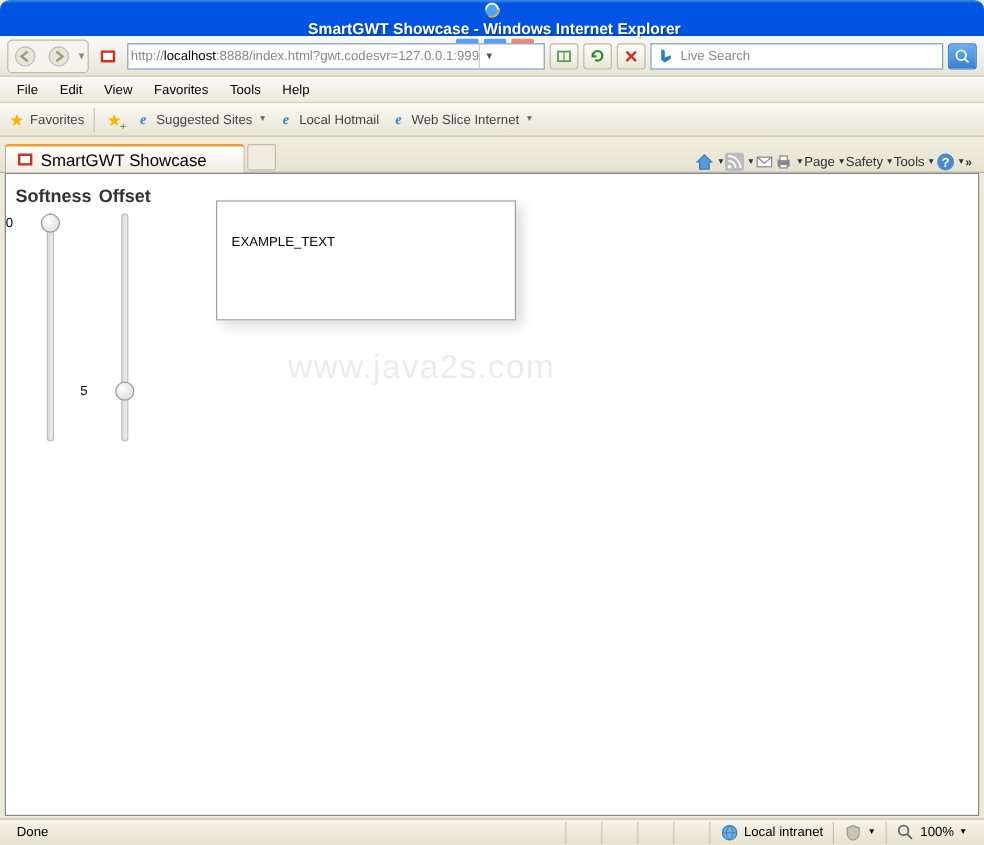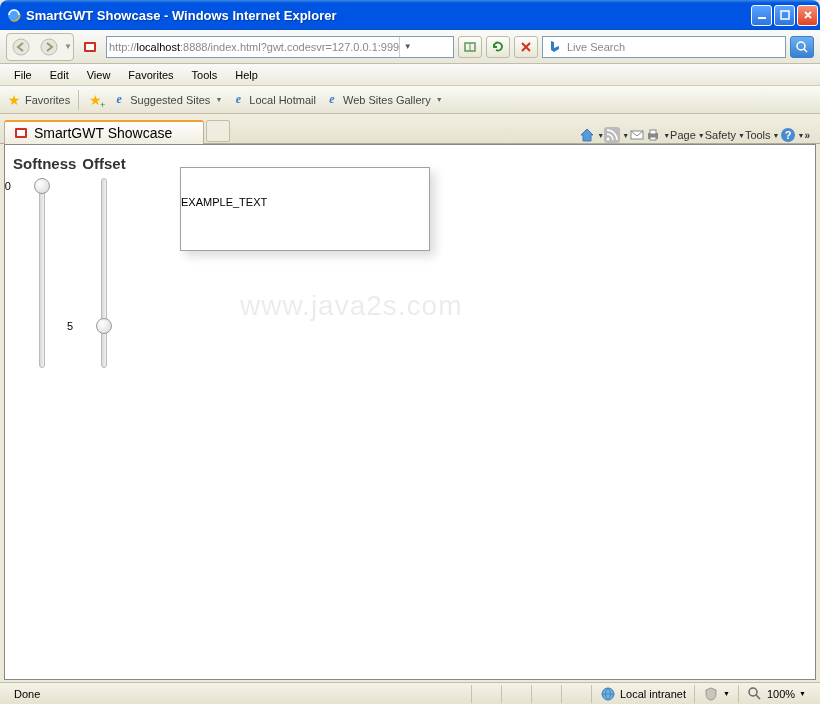--- a/index.html
+++ b/index.html
@@ -1,19 +1,19 @@
 <!DOCTYPE html>
 <html><head>
 <meta charset="utf-8">
 <style>
 * { box-sizing: border-box; margin: 0; padding: 0; font-family: Tahoma, sans-serif; }
 body { width: 820px; height: 704px; background: #ece9d8; overflow: hidden; position: relative; }
 
 
-.titlebar { height: 30px; background: linear-gradient(to bottom, #3c8cde 0%, #0054e3 10%, #0054e3 90%, #0050d0 100%); display: flex; align-items: center; padding: 0 2px 0 6px; border-radius: 8px 8px 0 0; }
+.titlebar { height: 30px; background: linear-gradient(to bottom, #3c8cde 0%, #0054e3 10%, #0054e3 90%, #0050d0 100%); display: flex; align-items: center; padding: 0 2px 0 6px; border-radius: 8px 8px 0 0; flex-direction: column; }
 .titlebar-icon { width: 16px; height: 16px; margin-right: 4px; display: inline-flex; }
 .titlebar-text { color: white; font-size: 13px; font-weight: bold; flex: 1; text-shadow: 1px 1px 1px rgba(0,0,0,0.3); }
 .winbtns { display: flex; gap: 2px; }
 .winbtn { width: 21px; height: 21px; border-radius: 3px; border: 1px solid #fff; display: flex; align-items: center; justify-content: center; color: white; font-weight: bold; font-size: 12px; }
 .winbtn.min, .winbtn.max { background: linear-gradient(to bottom, #5aa3ff, #2b76e0); }
 .winbtn.close { background: linear-gradient(to bottom, #f59078, #e04323); }
 
 
 .navbar { height: 34px; background: linear-gradient(to bottom, #fafafa, #e8e6d8); border-bottom: 1px solid #c0bda8; display: flex; align-items: center; padding: 0 6px; gap: 4px; }
 .navbtn-group { display: flex; border: 1px solid #bcbaa8; border-radius: 4px; background: #f5f4ec; }
@@ -50,21 +50,21 @@
 .content { position: absolute; top: 144px; left: 4px; right: 4px; bottom: 24px; background: white; border: 1px solid #888; overflow: hidden; }
 .showcase { position: relative; width: 100%; height: 100%; padding: 12px; }
 .slider-col { position: absolute; top: 10px; width: 58px; text-align: center; }
 .slider-col.soft { left: 8px; }
 .slider-col.off { left: 70px; }
 .slider-label { font-size: 15px; font-weight: bold; color: #333; margin-bottom: 6px; }
 .slider-track-wrap { position: relative; height: 200px; display: flex; justify-content: center; }
 .slider-track { width: 6px; height: 190px; background: linear-gradient(to right, #d8d8d8, #f0f0f0); border: 1px solid #bbb; border-radius: 3px; }
 .slider-thumb { position: absolute; width: 16px; height: 16px; border-radius: 50%; background: radial-gradient(circle at 35% 35%, #fff, #d5d5d5); border: 1px solid #999; left: 50%; transform: translateX(-50%); }
 .slider-val { position: absolute; font-size: 11px; left: -18px; transform: translateY(-50%); width: 16px; text-align: right; }
-.example-box { position: absolute; left: 175px; top: 22px; width: 250px; height: 84px; background: white; border: 1px solid #a0a0a0; box-shadow: 5px 5px 10px rgba(0,0,0,0.15); padding: 28px 0; font-size: 11px; }
+.example-box { position: absolute; left: 175px; top: 22px; width: 250px; height: 100px; background: white; border: 1px solid #a0a0a0; box-shadow: 5px 5px 10px rgba(0,0,0,0.15); padding: 28px 12px; font-size: 11px; }
 .watermark { position: absolute; left: 235px; top: 145px; font-size: 28px; color: rgba(0,0,0,0.08); letter-spacing: 1px; font-family: Arial; }
 
 
 .statusbar { position: absolute; bottom: 0; left: 0; right: 0; height: 22px; background: linear-gradient(to bottom, #f5f3e8, #e5e2d0); border-top: 1px solid #c0bda8; display: flex; align-items: center; font-size: 11px; padding: 0 6px; text-align: center; }
 .status-cell { padding: 0 8px; border-left: 1px solid #c5c2ae; height: 18px; display: flex; align-items: center; gap: 4px; }
 .status-cell.first { border-left: none; flex: 1; }
 .status-spacer { width: 30px; border-left: 1px solid #c5c2ae; height: 18px; }
 
 
 .ico { width: 16px; height: 16px; display: inline-flex; align-items: center; justify-content: center; }
@@ -185,21 +185,21 @@
       <span class="ico ie-e">e</span>
       <span>Suggested Sites</span>
       <span class="drop">▼</span>
     </span>
   <span class="favitem">
       <span class="ico ie-e">e</span>
       <span>Local Hotmail</span>
     </span>
   <span class="favitem">
       <span class="ico ie-e">e</span>
-      <span>Web Sites Gallery</span>
+      <span>Web Slice Internet</span>
       <span class="drop">▼</span>
     </span>
 </div>
 
 <div class="tabbar">
   <div class="tab active">
     <span class="ico">
         <svg viewBox="0 0 16 16">
           <rect x="2" y="3" width="12" height="10" rx="1" fill="#d03020"></rect>
           <rect x="4" y="5" width="8" height="6" fill="#fff"></rect>

